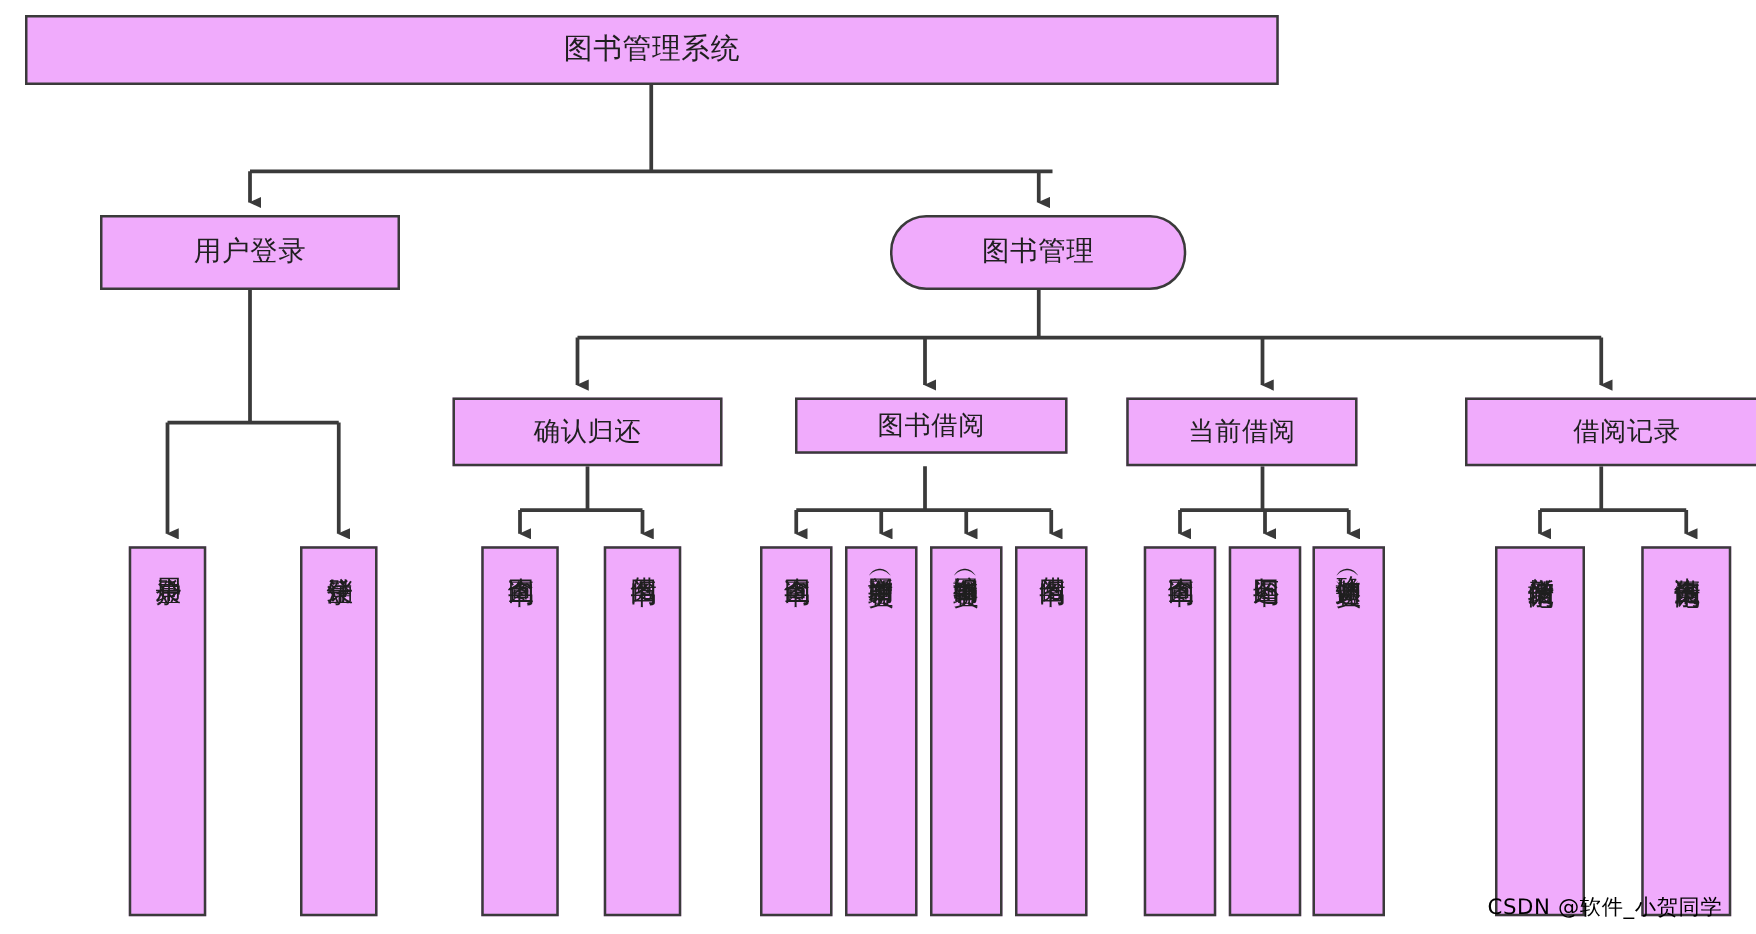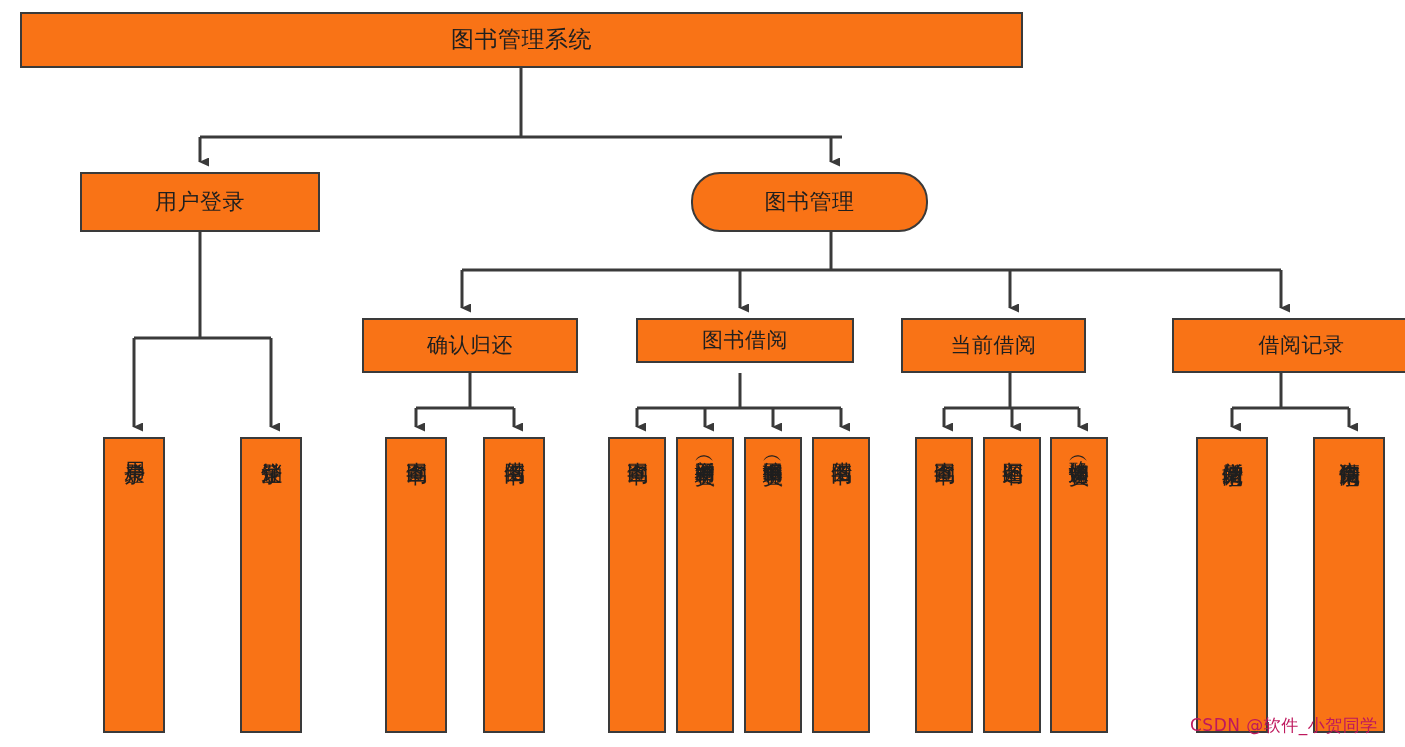--- a/index.html
+++ b/index.html
@@ -22,21 +22,21 @@
     left: 0;
     top: 0;
     width: 1405px;
     height: 747px;
     pointer-events: none;
   }
   .node {
     position: absolute;
     box-sizing: border-box;
     border: 2px solid #3a3a3a;
-    background: #f97316;
+    background: #f0abfc;
     display: flex;
     align-items: center;
     justify-content: center;
     color: #1f1f1f;
   }
   .node .label {
     display: block;
     text-align: center;
     line-height: 1.12;
     letter-spacing: 0.5px;
@@ -124,21 +124,21 @@
     </g>
   </svg>
 
   <div class="node root" id="node-root" style="left: 20px; top: 12px; width: 1003px; height: 56px;">
     <span class="label">图书管理系统</span>
   </div>
 
   <div class="node lvl2" id="node-l2-0" style="left: 80px; top: 172px; width: 240px; height: 60px;">
     <span class="label">用户登录</span>
   </div>
-  <div class="node lvl2" id="node-l2-1" style="left: 691px; top: 172px; width: 237px; height: 60px; border-radius: 29px;">
+  <div class="node lvl2" id="node-l2-1" style="left: 712px; top: 172px; width: 237px; height: 60px; border-radius: 29px;">
     <span class="label">图书管理</span>
   </div>
 
   <div class="node lvl3" id="node-l3-0" style="left: 362px; top: 318px; width: 216px; height: 55px;">
     <span class="label">确认归还</span>
   </div>
   <div class="node lvl3" id="node-l3-1" style="left: 636px; top: 318px; width: 218px; height: 45px;">
     <span class="label">图书借阅</span>
   </div>
   <div class="node lvl3" id="node-l3-2" style="left: 901px; top: 318px; width: 185px; height: 55px;">
@@ -181,15 +181,15 @@
   <div class="node leaf tall" id="node-leaf-10" style="left: 1050px; top: 437px; width: 58px; height: 296px;">
     <span class="label">确认归还（管理员）</span>
   </div>
   <div class="node leaf" id="node-leaf-11" style="left: 1196px; top: 437px; width: 72px; height: 296px;">
     <span class="label">新增借阅记录</span>
   </div>
   <div class="node leaf" id="node-leaf-12" style="left: 1313px; top: 437px; width: 72px; height: 296px;">
     <span class="label">查询借阅记录</span>
   </div>
 
-  <div class="watermark" style="left: 1190px; top: 714px; color: #be185d;">CSDN @软件_小贺同学</div>
+  <div class="watermark" style="left: 1190px; top: 714px; color: #000000;">CSDN @软件_小贺同学</div>
 
 </div>
 
 </body></html>

